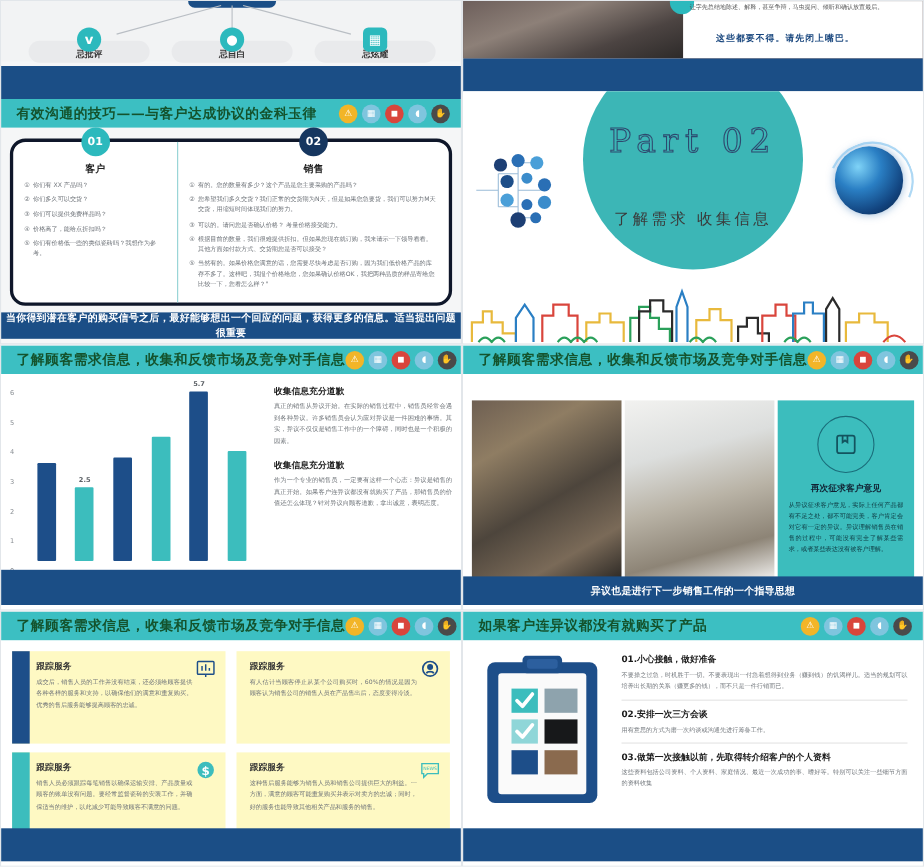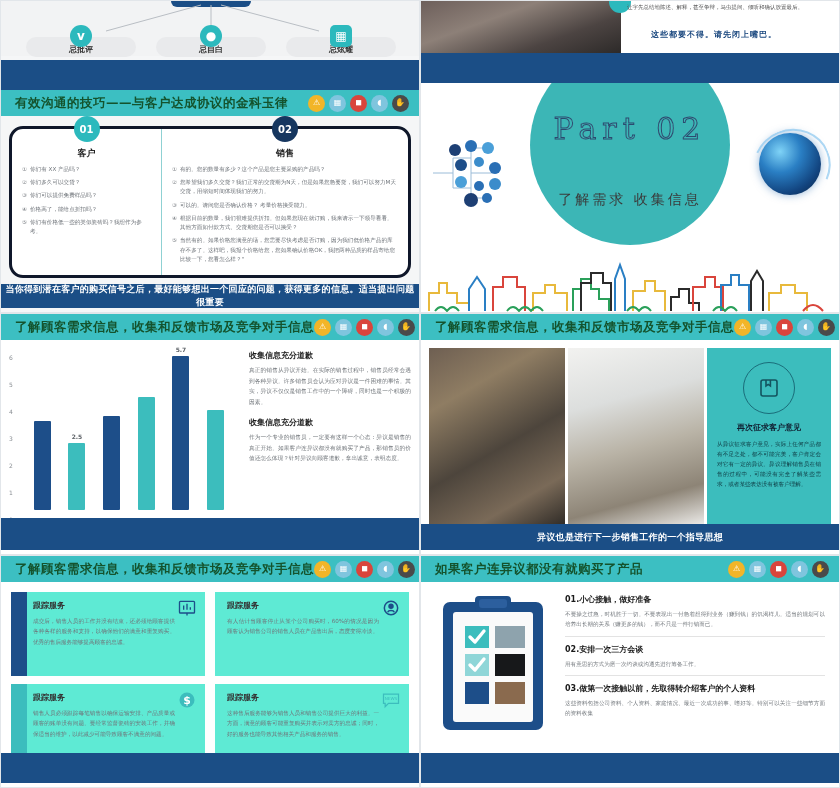--- a/index.html
+++ b/index.html
@@ -190,40 +190,40 @@
   .bar.teal i{ background:#3cbdbd; }
   .bar .vlabel{
     position:absolute;left:50%;transform:translateX(-50%);
     font-size:6px;color:#5c6166;font-weight:700;white-space:nowrap;
   }
   .chart-txt{ flex:1;padding-left:12px; }
   .chart-txt h4{ font-size:8px;color:#1a1a1a;margin-bottom:4px;font-weight:700; }
   .chart-txt p{ font-size:5.7px;line-height:1.85;color:#70757a;margin-bottom:10px;text-align:justify; }
 
   
-  .s4-body{ height:186px;padding:8px 8px 0;display:flex;gap:3px;background:#fff; }
+  .s4-body{ height:186px;padding:24px 8px 0;display:flex;gap:3px;background:#fff; }
   .ph1{ flex:1;
     background:linear-gradient(150deg,#6e5f52 0%,#8f7d63 25%,#4d453c 55%,#7a6a58 80%,#2e2a26 100%);
   }
   .ph2{ flex:1;
     background:linear-gradient(165deg,#f2f2f0 0%,#dcdedd 30%,#b9b3a6 55%,#8d8476 80%,#efeeec 100%);
   }
   .ph3{
     flex:0 0 124px;background:#3cbdbd;padding:12px 10px;text-align:center;color:#fff;
   }
   .ph3 .ring{
     width:52px;height:52px;border-radius:50%;border:1.6px solid #1a6d7a;
     margin:2px auto 8px;display:flex;align-items:center;justify-content:center;
   }
   .ph3 h4{ font-size:8px;font-weight:700;color:#123; margin-bottom:6px;}
   .ph3 p{ font-size:5.6px;line-height:1.8;color:#0e3a42;text-align:justify; }
 
   
   .s5-body{ padding:10px 10px 0;display:grid;grid-template-columns:1fr 1fr;gap:8px 10px;background:#fff;height:186px; }
-  .card{ background:#5eead4;display:flex;position:relative;padding:8px 10px 6px 12px; }
+  .card{ background:#fef9c3;display:flex;position:relative;padding:8px 10px 6px 12px; }
   .card .accent{ position:absolute;left:0;top:0;bottom:0;width:0; }
   .card.navy-accent{ padding-left:22px; }
   .card.navy-accent .accent{ width:16px;background:#1d4e89; }
   .card.teal-accent{ padding-left:22px; }
   .card.teal-accent .accent{ width:16px;background:#3cbdbd; }
   .card h5{ font-size:8px;color:#333;font-weight:700;margin-bottom:5px; }
   .card p{ font-size:5.6px;line-height:1.85;color:#6f7479;text-align:justify;padding-right:20px; }
   .card .cicon{ position:absolute;right:8px;top:6px;width:20px;height:20px; }
 
   

